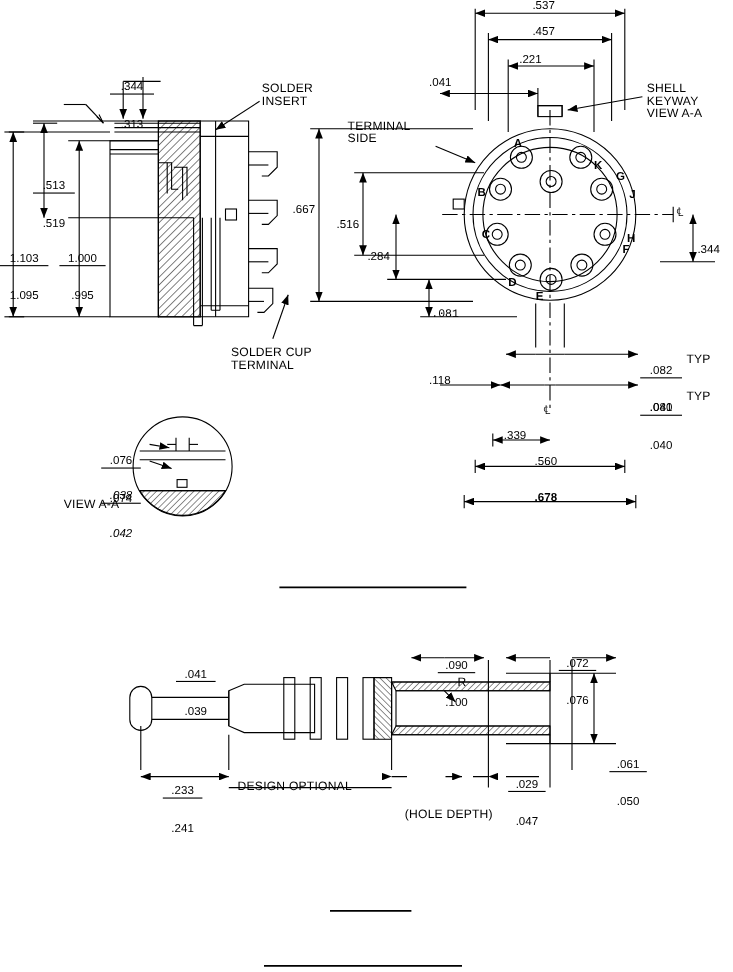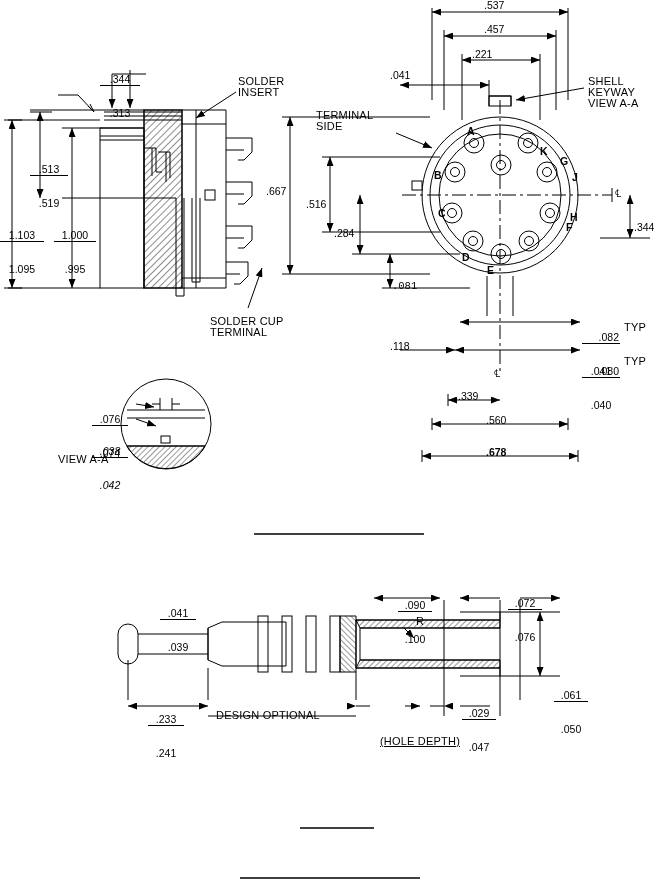--- a/index.html
+++ b/index.html
@@ -293,21 +293,21 @@
 <div class="single" style="left:266px;top:170px;margin-top:16px;">.667</div>
 <div class="single" style="left:306px;top:199px;">.516</div>
 <div class="single" style="left:334px;top:228px;">.284</div>
 <div class="single" style="left:392px;top:281px;font-family:Liberation Mono, monospace;">.081</div>
 <div class="single" style="left:634px;top:222px;">.344</div>
 <div class="single" style="left:390px;top:341px;">.118</div>
 <div class="single" style="left:458px;top:391px;">.339</div>
 <div class="single" style="left:486px;top:415px;">.560</div>
 <div class="single" style="left:486px;top:447px;font-weight:bold;">.678</div>
 
-<div class="dim" style="left:582px;top:310px;width:38px;text-align:right;">
+<div class="dim" style="left:582px;top:310px;width:38px;">
   <span class="top">.082</span>
   <span class="bot">.080</span>
 </div>
 <div class="lbl" style="left:624px;top:322px;">TYP</div>
 <div class="dim" style="left:582px;top:344px;width:38px;">
   <span class="top">.041</span>
   <span class="bot">.040</span>
 </div>
 <div class="lbl" style="left:624px;top:356px;">TYP</div>
 
@@ -344,15 +344,15 @@
 <div class="dim" style="left:148px;top:692px;width:36px;">
   <span class="top">.233</span>
   <span class="bot">.241</span>
 </div>
 <div class="dim" style="left:462px;top:686px;width:34px;">
   <span class="top">.029</span>
   <span class="bot">.047</span>
 </div>
 <div class="lbl" style="left:416px;top:616px;">R</div>
 <div class="lbl" style="left:216px;top:710px;">DESIGN OPTIONAL</div>
-<div class="lbl" style="left:380px;top:736px;text-decoration:underline;">(HOLE DEPTH)</div>
+<div class="lbl" style="left:368px;top:736px;">(HOLE DEPTH)</div>
 
 </div>
 
 </body></html>

